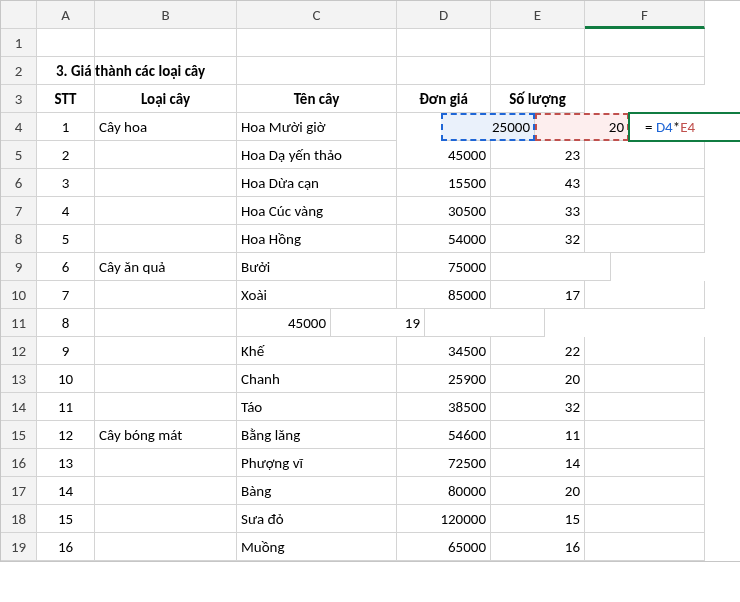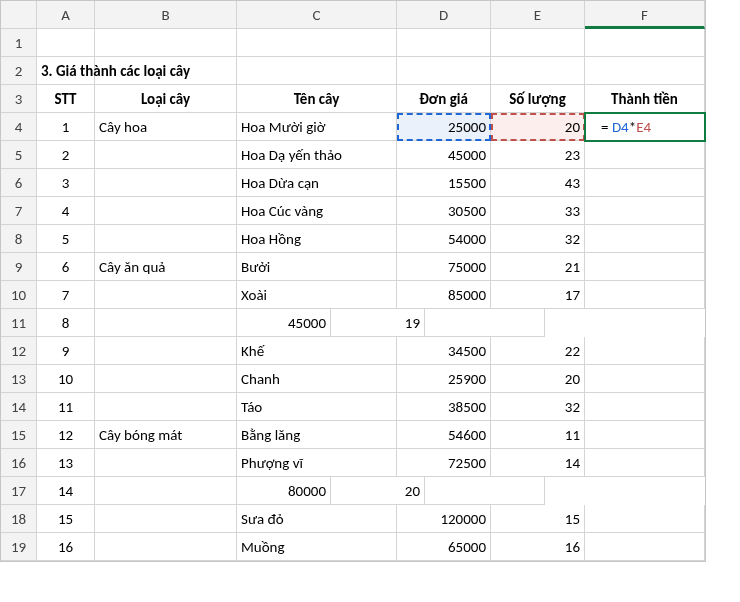--- a/index.html
+++ b/index.html
@@ -43,20 +43,21 @@
   .headrow { background: #ffff00; font-weight: bold; text-align: center; }
   .title { font-weight: bold; }
   .colF-sel { border-bottom: 3px solid #107c41; }
   .cell { background: #fff; }
   .d4 {
     background: #eaf1fb;
     outline: 2px dashed #1f66d6;
     outline-offset: -2px;
     position: relative;
     z-index: 2;
+    margin-left: 44px;
   }
   .e4 {
     background: #fdeeee;
     outline: 2px dashed #c0504d;
     outline-offset: -2px;
     position: relative;
     z-index: 2;
   }
   .f4 {
     outline: 2px solid #107c41;
@@ -97,38 +98,37 @@
     <div class="cell cC"></div>
     <div class="cell cD"></div>
     <div class="cell cE"></div>
     <div class="cell cF"></div>
   </div>
 
   
   <div class="row">
     <div class="rowhdr">2</div>
     <div class="cell cA title" style="overflow:visible; position:relative;">
-      <span style="position:absolute; left:4px; white-space:nowrap;">3. Giá thành các loại cây</span>
+      <span style="position:absolute; left:19px; white-space:nowrap;">3. Giá thành các loại cây</span>
     </div>
     <div class="cell cB"></div>
     <div class="cell cC"></div>
     <div class="cell cD"></div>
     <div class="cell cE"></div>
     <div class="cell cF"></div>
   </div>
 
   
   <div class="row">
     <div class="rowhdr">3</div>
     <div class="cell cA headrow ctr">STT</div>
     <div class="cell cB headrow">Loại cây</div>
     <div class="cell cC headrow">Tên cây</div>
     <div class="cell cD headrow num">Đơn giá</div>
     <div class="cell cE headrow num">Số lượng</div>
-    <div class="cell cF headrow num">Thành tiền</div>
   </div>
 
   
   <div class="row">
     <div class="rowhdr">4</div>
     <div class="cell cA ctr">1</div>
     <div class="cell cB">Cây hoa</div>
     <div class="cell cC">Hoa Mười giờ</div>
     <div class="cell cD num d4">25000</div>
     <div class="cell cE num e4">20</div>
@@ -174,21 +174,20 @@
         <div class="cell cD num">54000</div>
         <div class="cell cE num">32</div>
         <div class="cell cF"></div>
       </div>
       <div class="row">
         <div class="rowhdr">9</div>
         <div class="cell cA ctr">6</div>
         <div class="cell cB">Cây ăn quả</div>
         <div class="cell cC">Bưởi</div>
         <div class="cell cD num">75000</div>
-        <div class="cell cE num">21</div>
         <div class="cell cF"></div>
       </div>
       <div class="row">
         <div class="rowhdr">10</div>
         <div class="cell cA ctr">7</div>
         <div class="cell cB"></div>
         <div class="cell cC">Xoài</div>
         <div class="cell cD num">85000</div>
         <div class="cell cE num">17</div>
         <div class="cell cF"></div>
@@ -243,20 +242,21 @@
         <div class="cell cB"></div>
         <div class="cell cC">Phượng vĩ</div>
         <div class="cell cD num">72500</div>
         <div class="cell cE num">14</div>
         <div class="cell cF"></div>
       </div>
       <div class="row">
         <div class="rowhdr">17</div>
         <div class="cell cA ctr">14</div>
         <div class="cell cB"></div>
+        <div class="cell cC">Bàng</div>
         <div class="cell cD num">80000</div>
         <div class="cell cE num">20</div>
         <div class="cell cF"></div>
       </div>
       <div class="row">
         <div class="rowhdr">18</div>
         <div class="cell cA ctr">15</div>
         <div class="cell cB"></div>
         <div class="cell cC">Sưa đỏ</div>
         <div class="cell cD num">120000</div>

